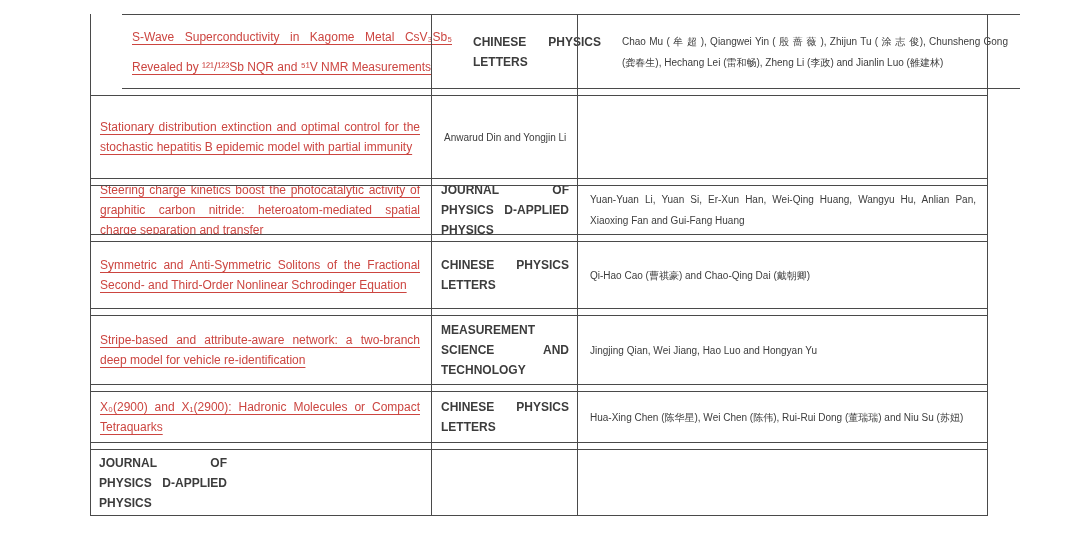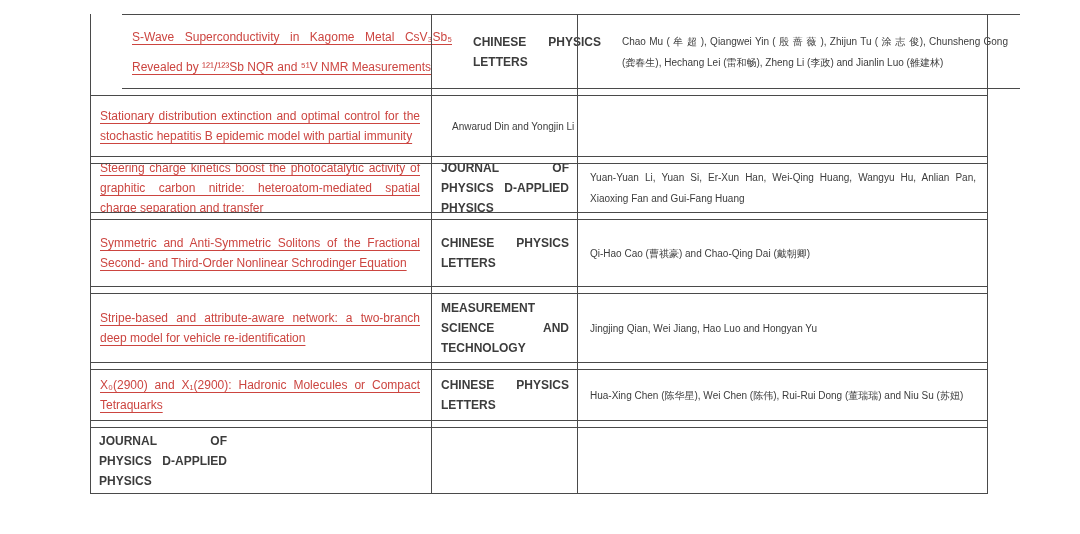--- a/index.html
+++ b/index.html
@@ -29,21 +29,21 @@
   .vl-3 { left: 897px; }
 
   .row {
     display: flex;
     border-top: 1px solid var(--border-color, #4a4a4a);
     border-bottom: 1px solid var(--border-color, #4a4a4a);
     width: 898px;
   }
   .row + .row { margin-top: 6px; }
   .r1 { height: 75px; margin-left: 32px; }
-  .r2 { height: 62px; gap: 8px; }
+  .r2 { height: 84px; }
   .r3 { height: 50px; }
   .r4 { height: 68px; }
   .r5 { height: 70px; align-items: center; }
   .r6 { height: 52px; }
   .r7 { height: 67px; }
 
   .cell {
     display: flex; align-items: center;
     overflow: hidden;
   }

